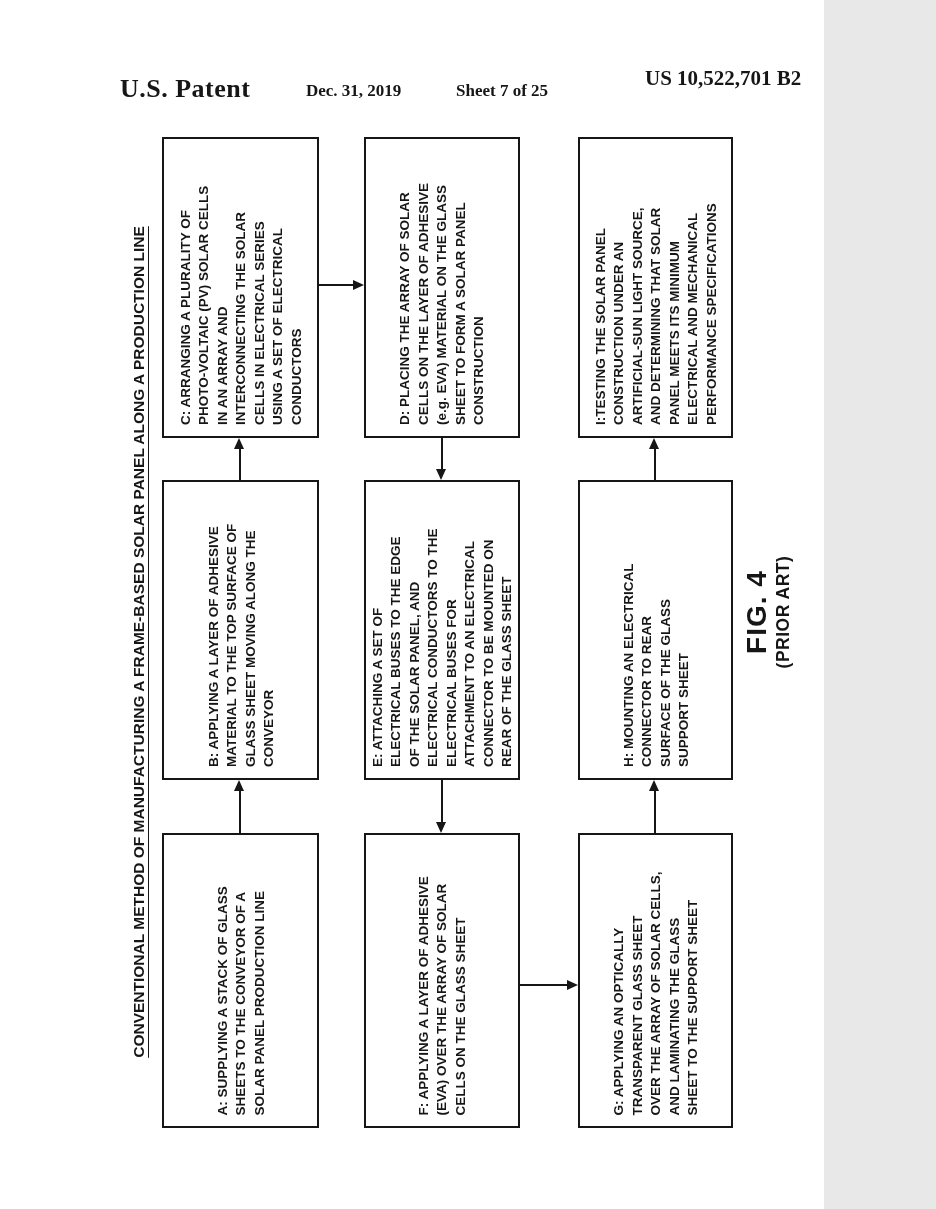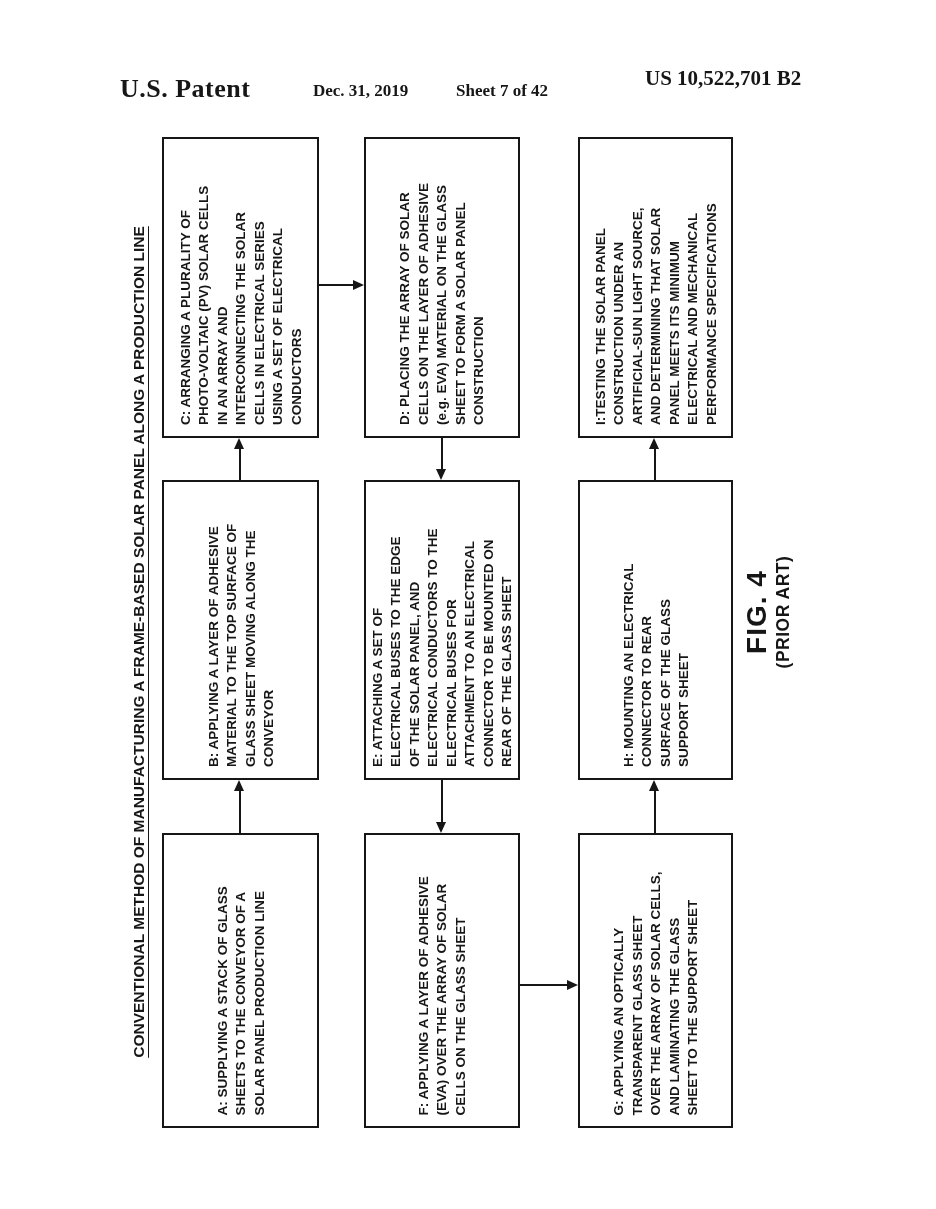--- a/index.html
+++ b/index.html
@@ -1,25 +1,25 @@
 <!DOCTYPE html>
 <html><head>
 <meta charset="utf-8">
 <style>
   :root{ --ink:#161616; --paper:#ffffff; }
   html,body{margin:0;padding:0;background:#e8e8e8;}
   .page{
-    position:relative; width:936px; height:1209px;
+    position:relative; width:824px; height:1209px;
     background:var(--paper); overflow:hidden;
     font-family:"Liberation Sans",sans-serif; color:var(--ink);
   }
   
   .hdr span{position:absolute; font-family:"Liberation Serif",serif; font-weight:bold; white-space:nowrap;}
   .hdr-patent{left:120px; top:74px; font-size:26px; letter-spacing:.5px;}
-  .hdr-date{left:306px; top:81px; font-size:17px;margin-left:7px;}
+  .hdr-date{left:306px; top:81px; font-size:17px;}
   .hdr-sheet{left:456px; top:81px; font-size:17px;}
   .hdr-number{left:645px; top:66px; font-size:21px;}
   
   .vtitle{
     position:absolute; left:-289px; top:631px; width:860px; height:22px;
     transform:rotate(-90deg);
     font-weight:bold; font-size:15.5px; text-align:center; white-space:nowrap;
     text-decoration:underline; text-underline-offset:4px;
   }
   
@@ -52,21 +52,21 @@
   .ahead.right{border-top:5.5px solid transparent; border-bottom:5.5px solid transparent; border-left:11px solid var(--ink);}
 </style>
 </head>
 <body>
 
 <div class="page">
 
   <div class="hdr">
     <span class="hdr-patent">U.S. Patent</span>
     <span class="hdr-date">Dec. 31, 2019</span>
-    <span class="hdr-sheet">Sheet 7 of 42</span>
+    <span class="hdr-sheet">Sheet 7 of 25</span>
     <span class="hdr-number">US 10,522,701 B2</span>
   </div>
 
   <div class="vtitle">CONVENTIONAL METHOD OF MANUFACTURING A FRAME-BASED SOLAR PANEL ALONG A PRODUCTION LINE</div>
 
   <div class="fbox c1 r1">
     <div class="rot">C: ARRANGING A PLURALITY OF
 PHOTO-VOLTAIC (PV) SOLAR CELLS
 IN AN ARRAY AND
 INTERCONNECTING THE SOLAR

